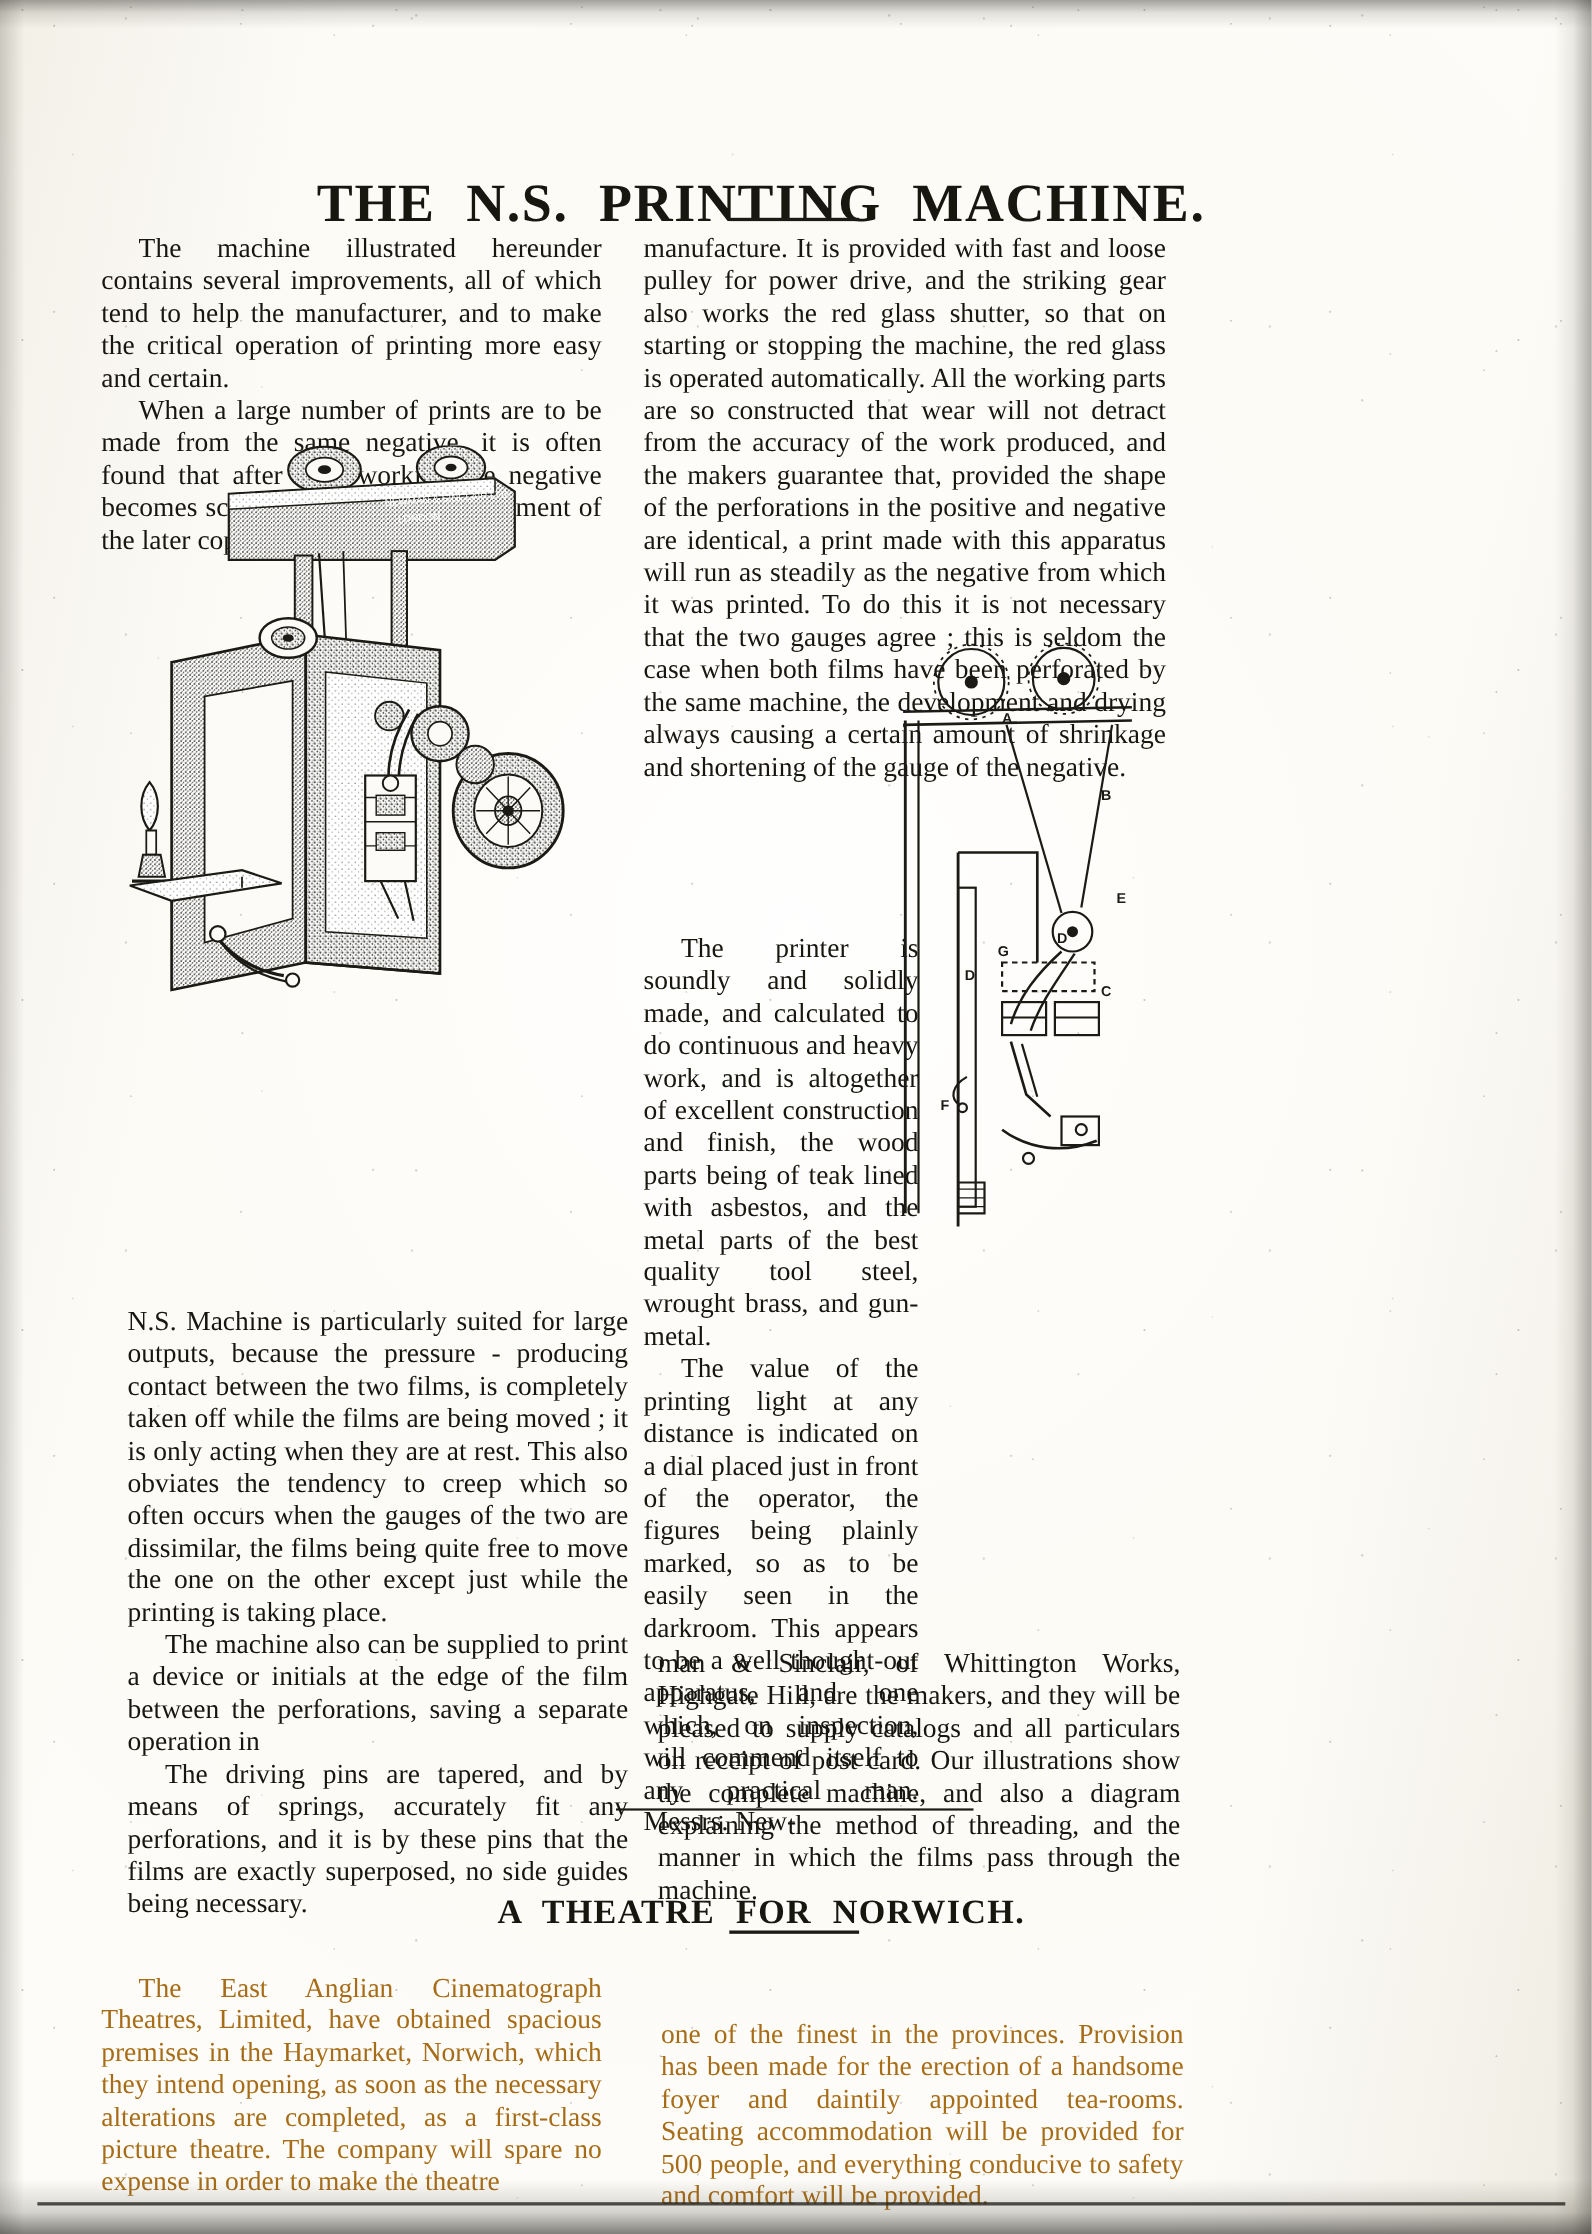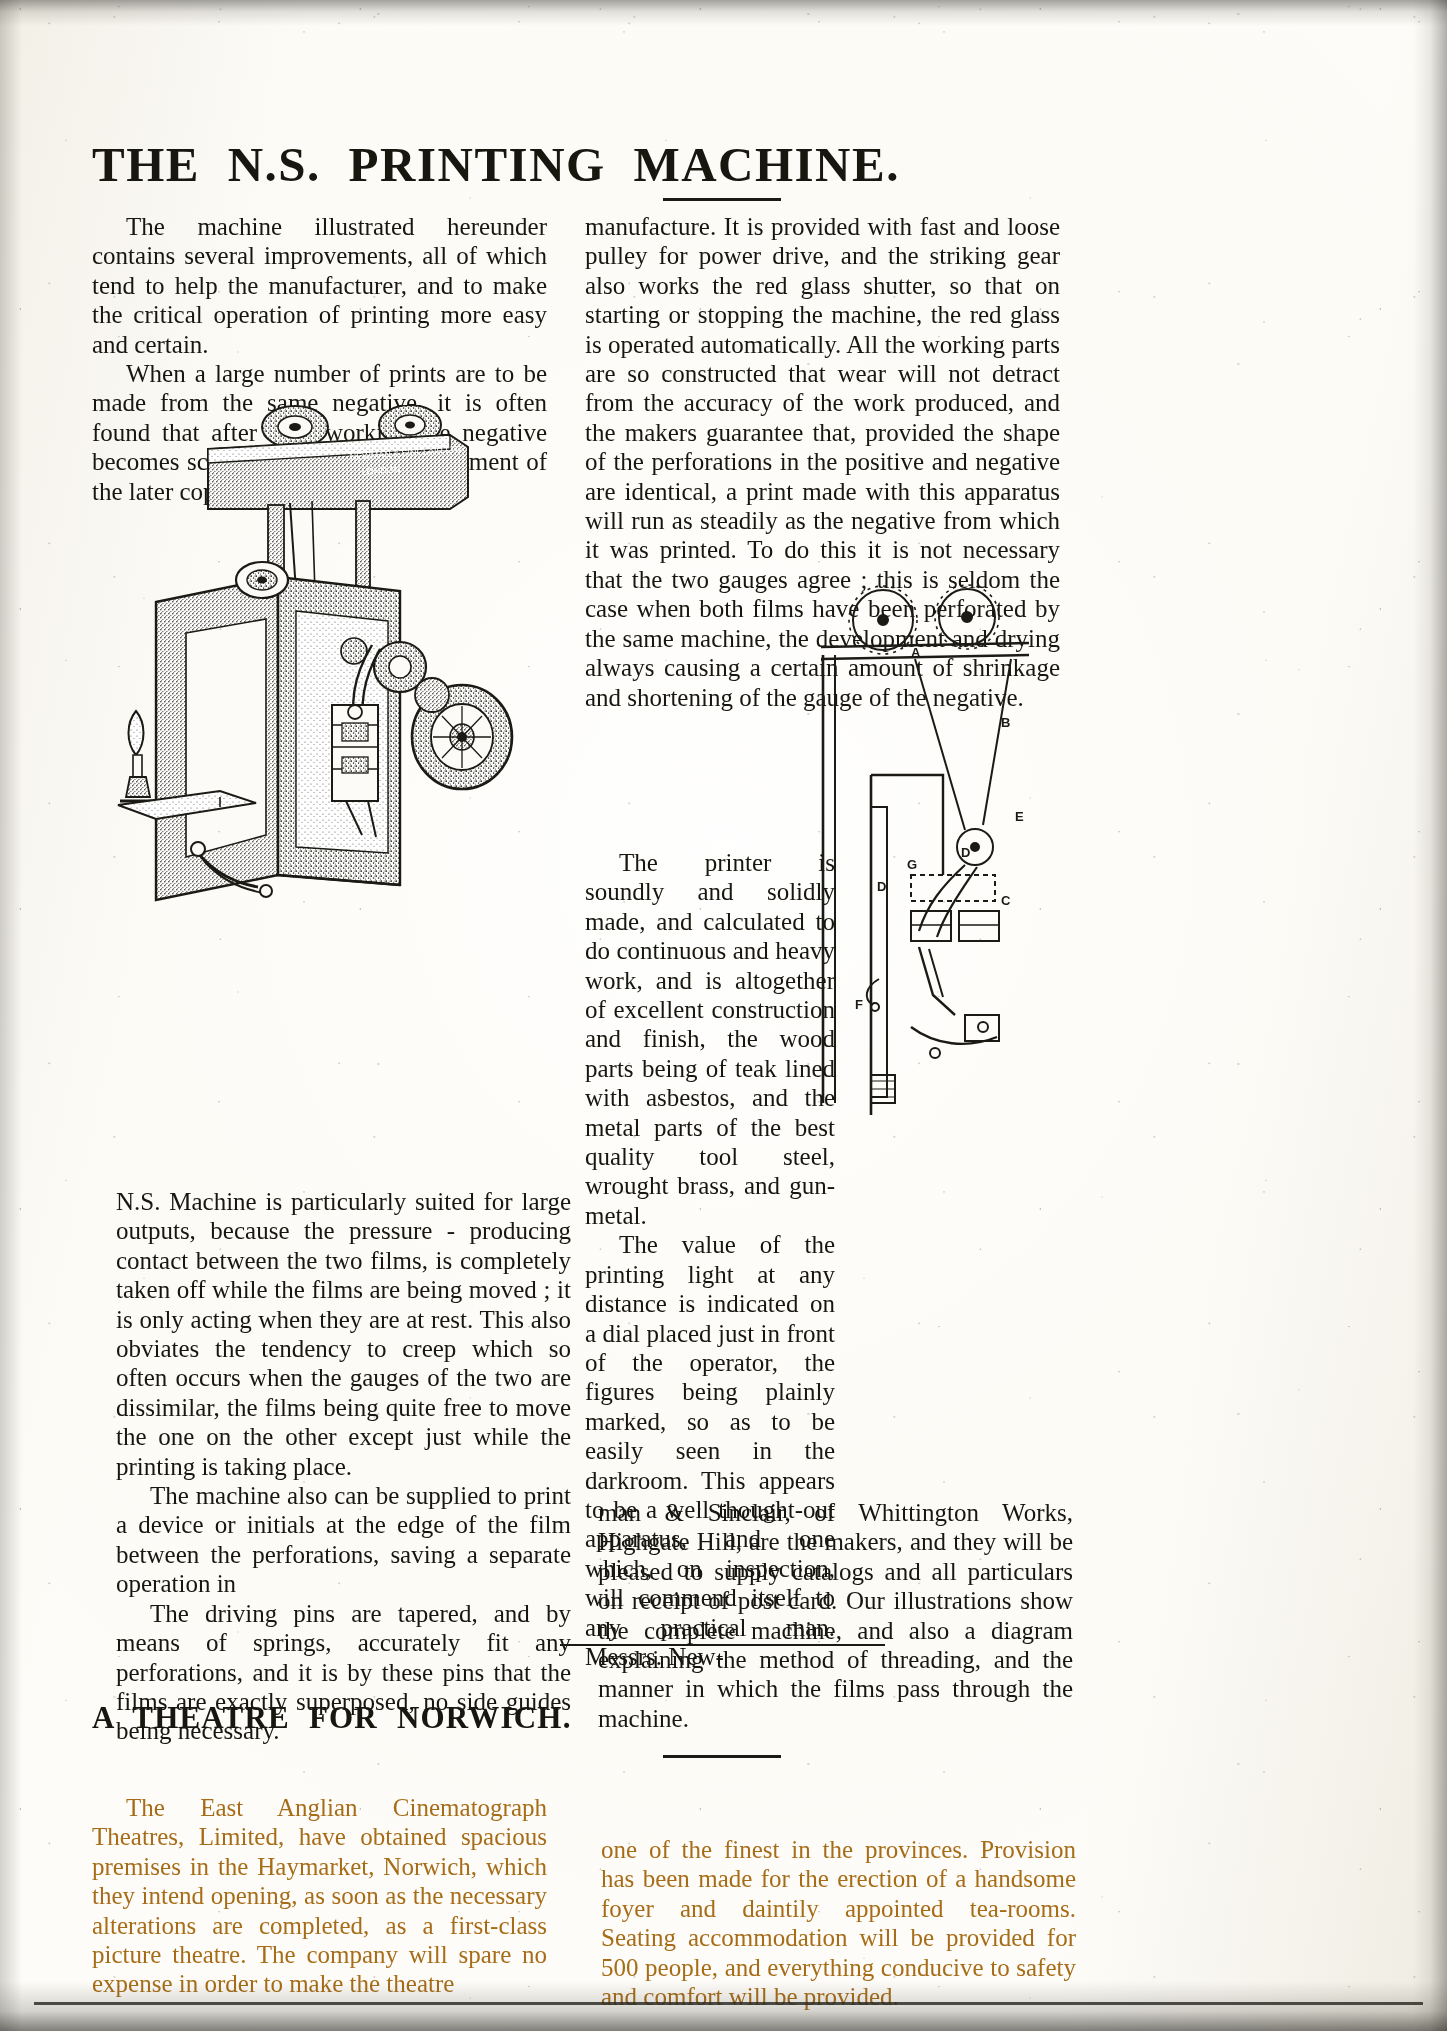--- a/index.html
+++ b/index.html
@@ -120,25 +120,26 @@
     font-size: 40px;
     font-family: "Liberation Sans", sans-serif;
     font-weight: 400;
   }
 
   
   .headline {
     position: absolute;
     left: 92px;
     width: 1200px;
-    text-align: left;
+    text-align: center;
     font-size: 49px;
     font-weight: 700;
     letter-spacing: 1.5px;
     word-spacing: 14px;
+    margin-top: 20px;
   }
   #headline-main { top: 136px; }
   #headline-norwich { top: 1700px; font-size: 31px; letter-spacing: 1.2px; word-spacing: 10px; }
 
   .short-rule {
     position: absolute;
     height: 3px;
     background: #1b1a14;
   }
   #rule-main { left: 663px; width: 118px; top: 198px; }

